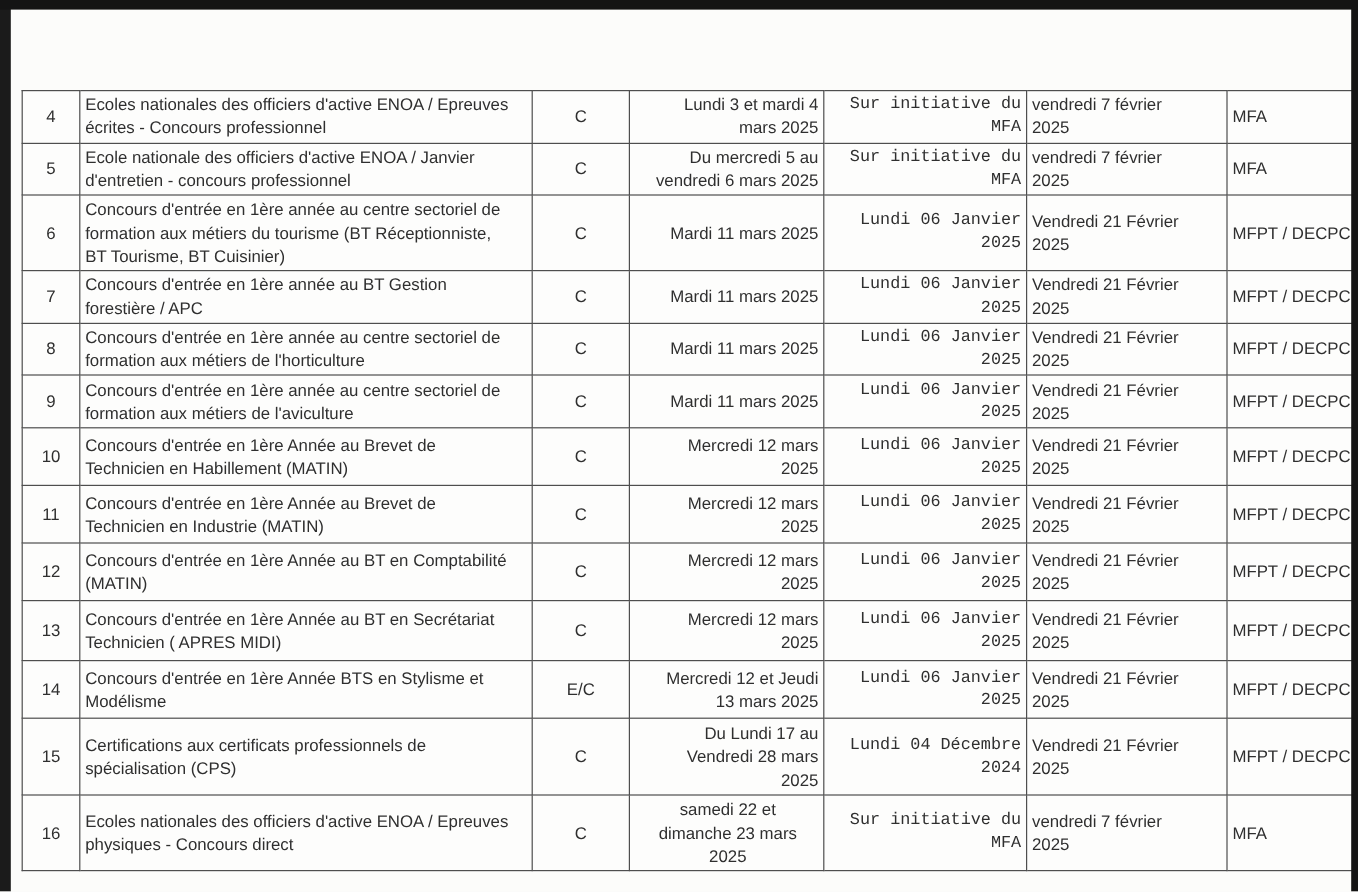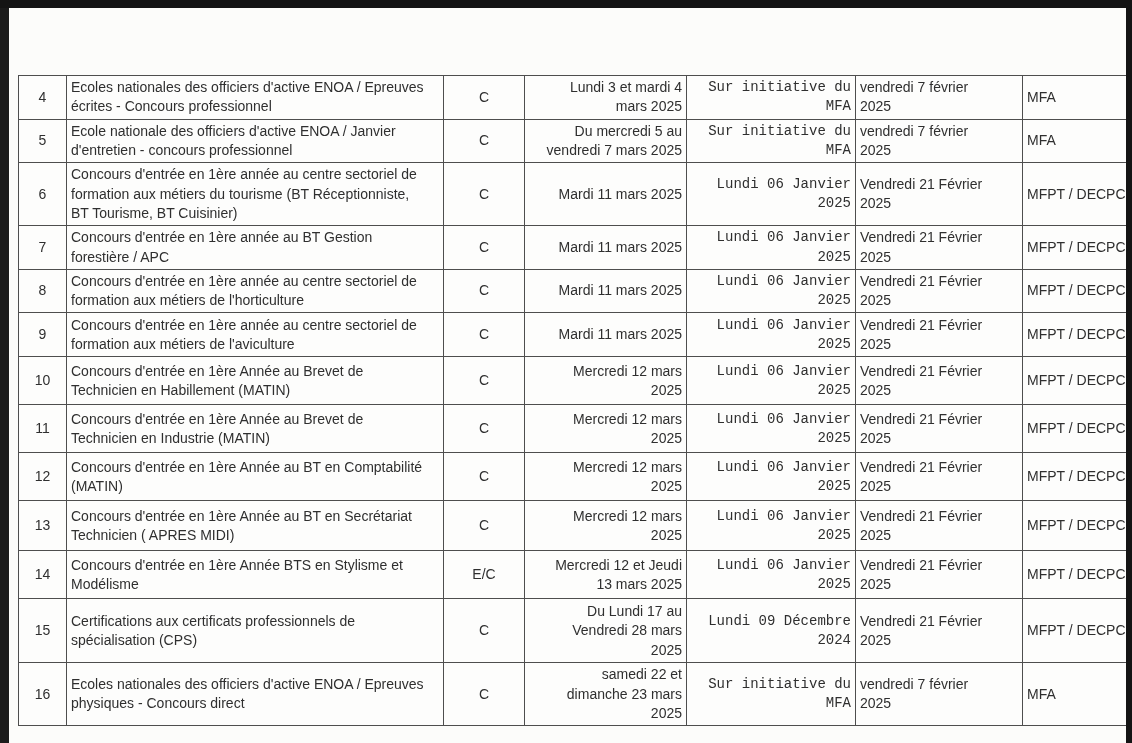--- a/index.html
+++ b/index.html
@@ -69,21 +69,21 @@
   tr:nth-child(6)  { height: 44px; }
   tr:nth-child(7)  { height: 48px; }
   tr:nth-child(8)  { height: 48px; }
   tr:nth-child(9)  { height: 48px; }
   tr:nth-child(10) { height: 50px; }
   tr:nth-child(11) { height: 48px; }
   tr:nth-child(12) { height: 64px; }
   tr:nth-child(13) { height: 59px; }
 
   
-  tr:nth-child(13) td.c-exam { text-align: right; padding-left: 6px; }
+  tr:nth-child(13) td.c-exam { text-align: center; padding-left: 6px; }
 </style>
 </head>
 <body>
 
 <div class="bar-top"></div>
 <div class="bar-left"></div>
 <div class="bar-right"></div>
 
 <div class="paper">
   <table class="schedule">
@@ -100,21 +100,21 @@
 2025</td>
     <td class="c-org">MFA</td>
   </tr>
 
   <tr>
     <td class="c-num">5</td>
     <td class="c-desc">Ecole nationale des officiers d'active ENOA / Janvier
 d'entretien - concours professionnel</td>
     <td class="c-type">C</td>
     <td class="c-exam">Du mercredi 5 au
-vendredi 7 mars 2025</td>
+vendredi 6 mars 2025</td>
     <td class="c-reg">Sur initiative du MFA</td>
     <td class="c-dead">vendredi 7 février
 2025</td>
     <td class="c-org">MFA</td>
   </tr>
 
   <tr>
     <td class="c-num">6</td>
     <td class="c-desc">Concours d'entrée en 1ère année au centre sectoriel de
 formation aux métiers du tourisme (BT Réceptionniste,
@@ -229,21 +229,21 @@
   </tr>
 
   <tr>
     <td class="c-num">15</td>
     <td class="c-desc">Certifications aux certificats professionnels de
 spécialisation (CPS)</td>
     <td class="c-type">C</td>
     <td class="c-exam">Du Lundi 17 au
 Vendredi 28 mars
 2025</td>
-    <td class="c-reg">Lundi 09 Décembre
+    <td class="c-reg">Lundi 04 Décembre
 2024</td>
     <td class="c-dead">Vendredi 21 Février
 2025</td>
     <td class="c-org">MFPT / DECPC</td>
   </tr>
 
   <tr>
     <td class="c-num">16</td>
     <td class="c-desc">Ecoles nationales des officiers d'active ENOA / Epreuves
 physiques - Concours direct</td>

